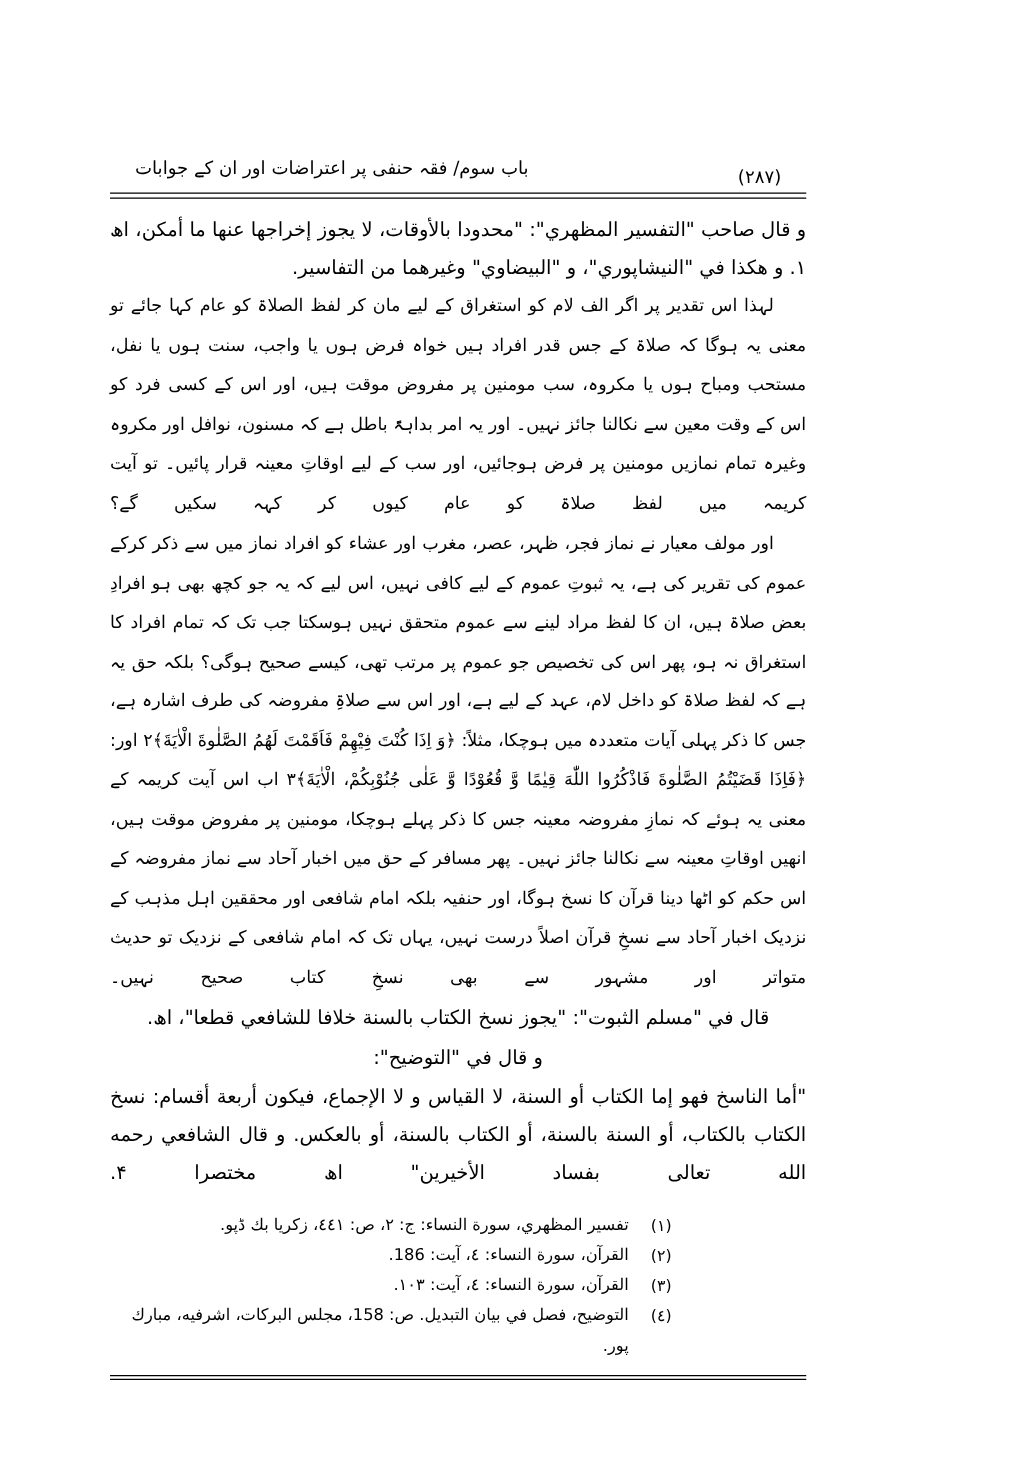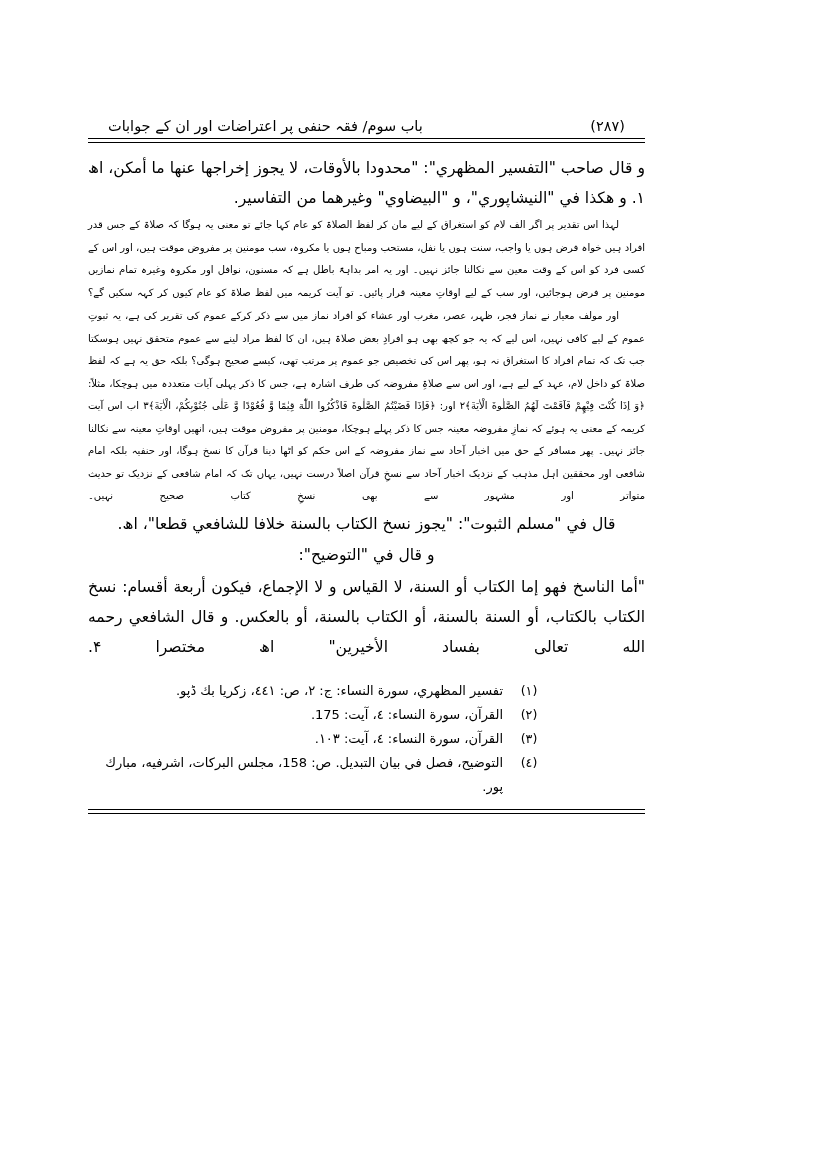--- a/index.html
+++ b/index.html
@@ -35,20 +35,21 @@
   .header-title {
     font-family: "DejaVu Sans", sans-serif;
     font-size: 14.5px;
     letter-spacing: 0;
     white-space: nowrap;
   }
   .header-page {
     font-family: "DejaVu Sans", sans-serif;
     font-size: 14.5px;
     direction: rtl;
+    margin-top: 16px;
   }
   .rule {
     border: 0;
     border-top: 1.6px solid #000;
     border-bottom: 1.6px solid #000;
     height: 2.5px;
     margin: 3px 0 10px 0;
     padding: 0;
     background: transparent;
   }
@@ -67,21 +68,21 @@
     direction: rtl;
     text-align: justify;
     text-justify: inter-word;
   }
   .para.ar {
     font-size: 15.6px;
     line-height: 1.95;
     text-align: justify;
   }
   .para.urdu {
-    font-size: 10px;
+    font-size: 14px;
     line-height: 2.25;
   }
   .indent {
     text-indent: 26px;
   }
   .center-ish {
     text-align: center;
     text-align-last: center;
   }
   .right-block {
@@ -147,21 +148,21 @@
 
   </div>
 
   <div class="footnotes">
     <div class="fn-line">
       <span class="fn-num">(۱)</span>
       <span class="fn-text">تفسير المظهري، سورة النساء: ج: ۲، ص: ٤٤١، زكريا بك ڈپو.</span>
     </div>
     <div class="fn-line">
       <span class="fn-num">(۲)</span>
-      <span class="fn-text">القرآن، سورة النساء: ٤، آيت: 175.</span>
+      <span class="fn-text">القرآن، سورة النساء: ٤، آيت: 186.</span>
     </div>
     <div class="fn-line">
       <span class="fn-num">(۳)</span>
       <span class="fn-text">القرآن، سورة النساء: ٤، آيت: ۱۰۳.</span>
     </div>
     <div class="fn-line">
       <span class="fn-num">(٤)</span>
       <span class="fn-text">التوضيح، فصل في بيان التبديل. ص: 158، مجلس البركات، اشرفيه، مبارك پور.</span>
     </div>
   </div>

